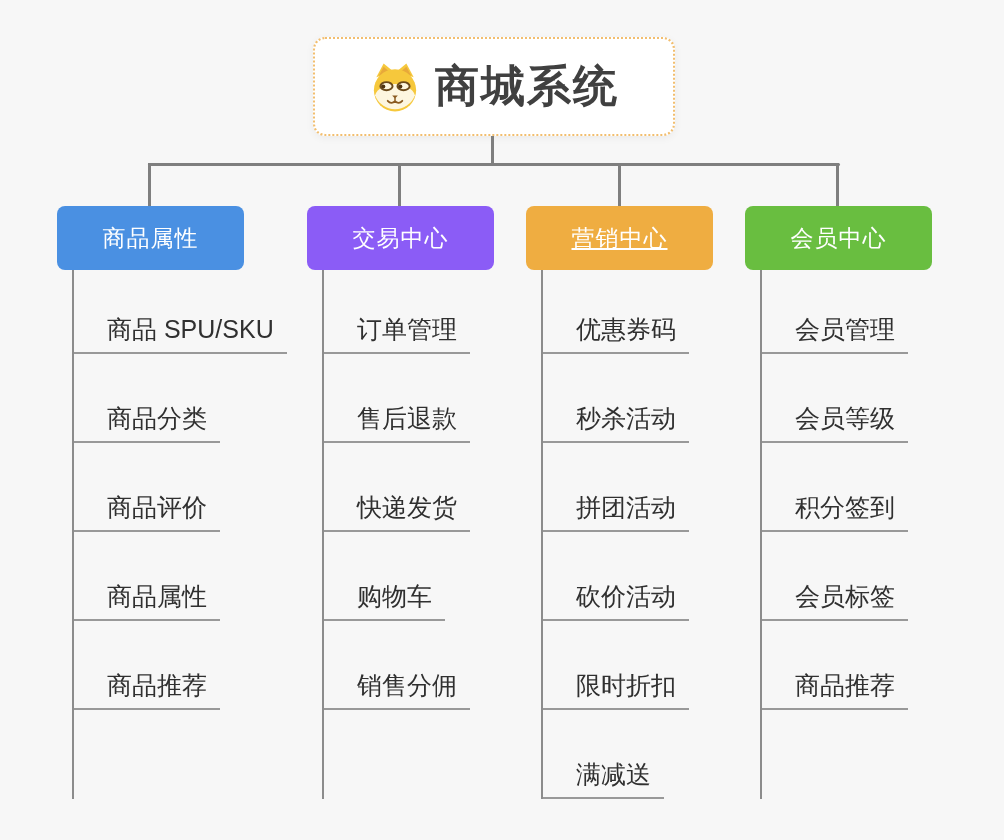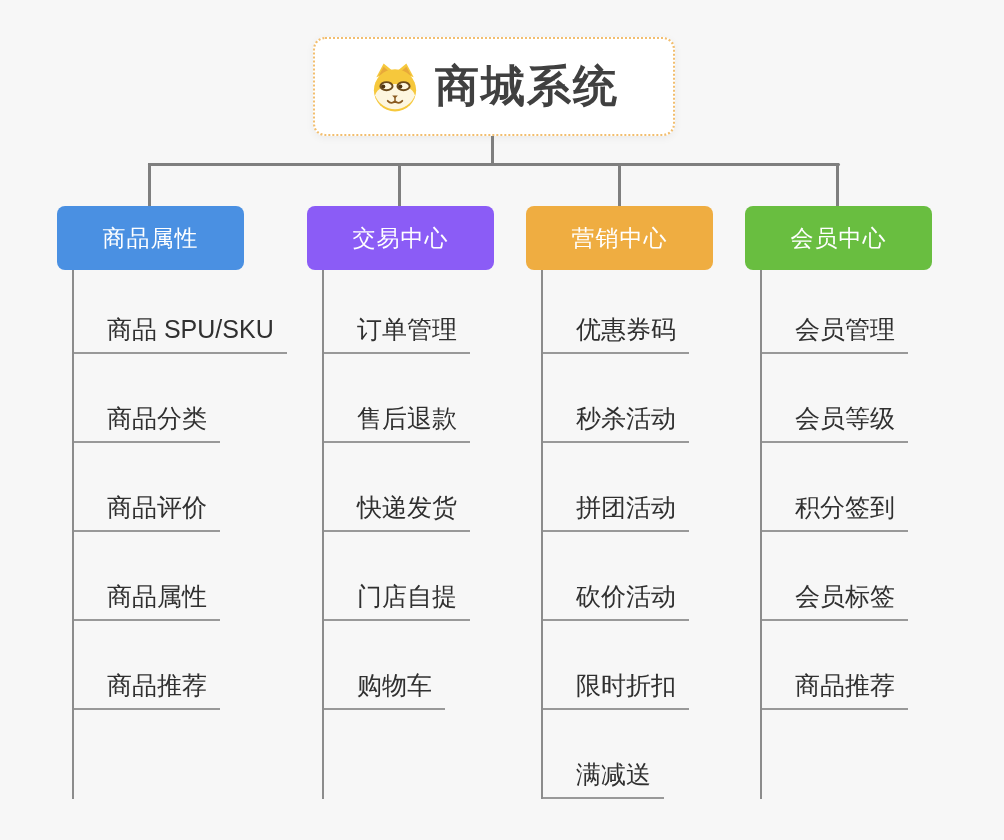--- a/index.html
+++ b/index.html
@@ -134,30 +134,30 @@
       <div class="leaf">
           <span class="leaf-text">订单管理</span>
         </div>
       <div class="leaf">
           <span class="leaf-text">售后退款</span>
         </div>
       <div class="leaf">
           <span class="leaf-text">快递发货</span>
         </div>
       <div class="leaf">
-          <span class="leaf-text">门店自提</span>
-        </div>
-      <div class="leaf">
           <span class="leaf-text">购物车</span>
         </div>
+      <div class="leaf">
+          <span class="leaf-text">销售分佣</span>
+        </div>
     </div>
   </div>
 
   <div class="branch branch-3">
-    <div class="branch-node" style="background-color: rgb(239, 173, 65);">
+    <div class="branch-node" style="background-color: rgb(239, 173, 65); text-decoration: underline;">
       <span>营销中心</span>
     </div>
     <div class="leaves">
       <div class="leaf">
           <span class="leaf-text">优惠券码</span>
         </div>
       <div class="leaf">
           <span class="leaf-text">秒杀活动</span>
         </div>
       <div class="leaf">

